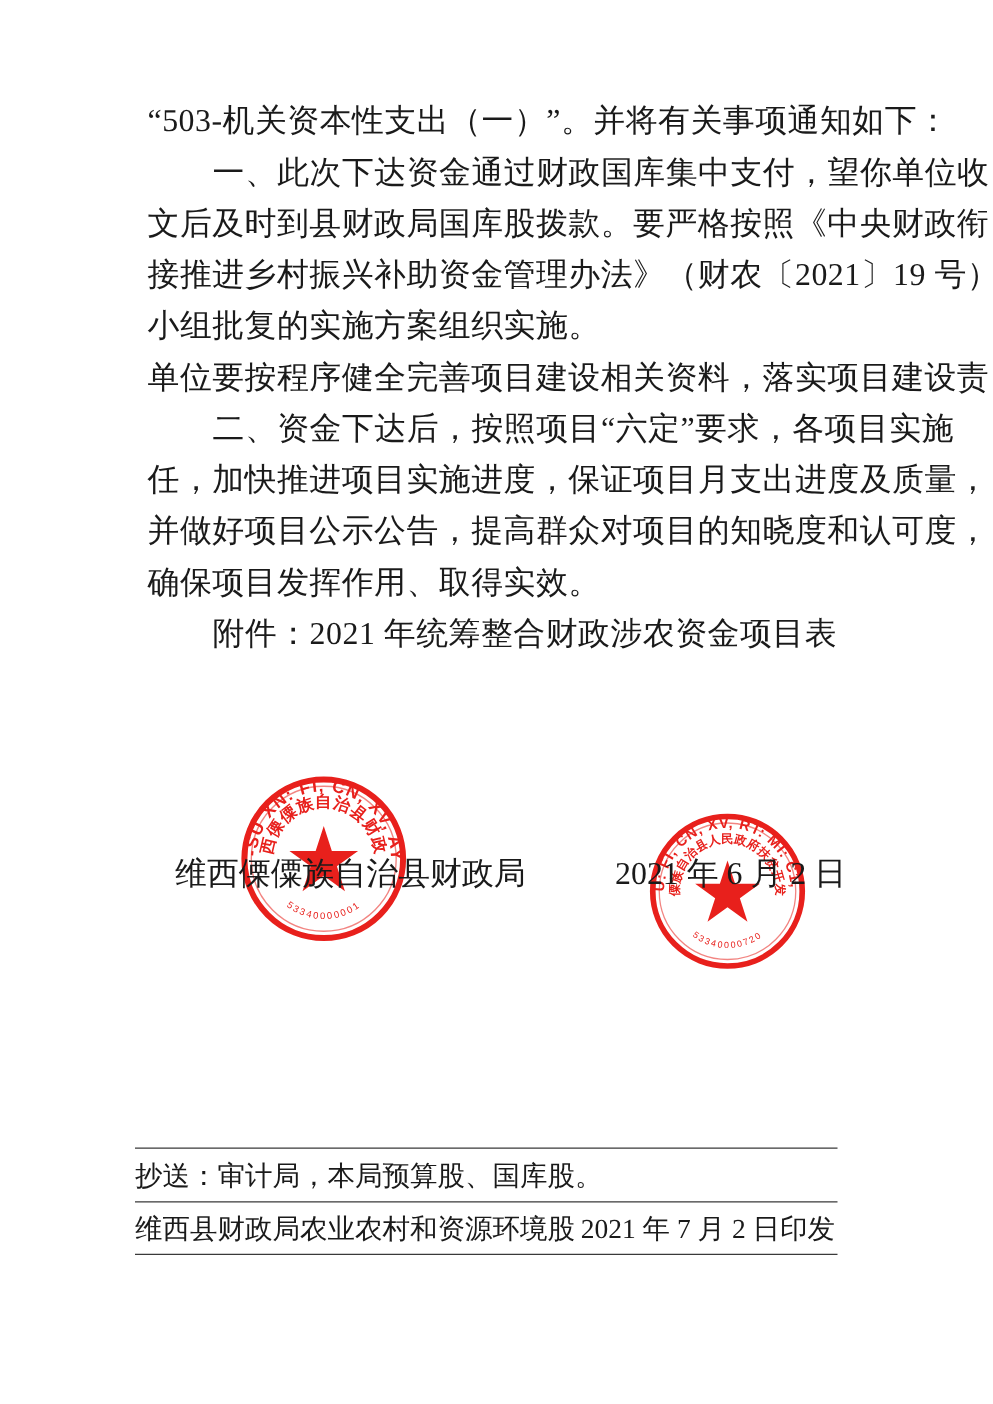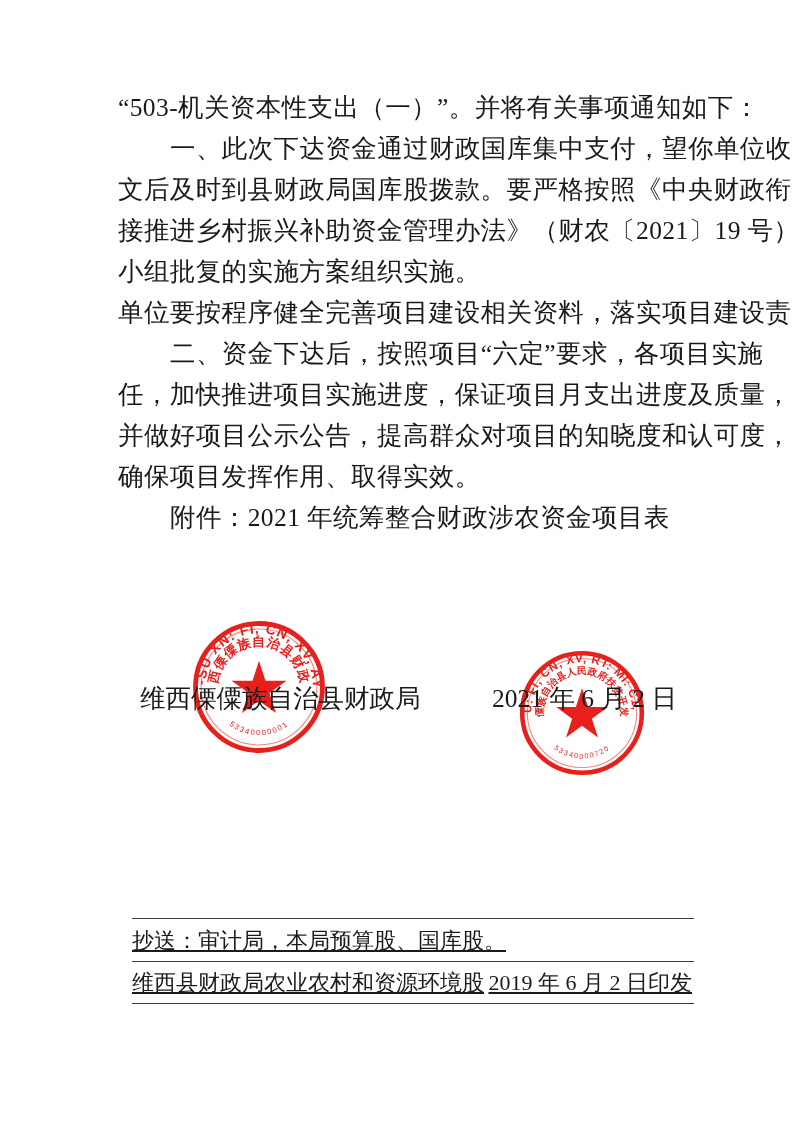--- a/index.html
+++ b/index.html
@@ -20,21 +20,21 @@
     position: absolute;
     left: 0; top: 0;
     width: 794px;
     height: 1123px;
   }
 
   
   .body-block {
     position: absolute;
     left: 118px;
-    top: 87px;
+    top: 76px;
     width: 562px;
   }
 
   .line {
     font-size: 25.5px;
     line-height: 41px;
     letter-spacing: 0.4px;
     white-space: nowrap;
     color: #1a1a1a;
   }
@@ -87,24 +87,23 @@
     left: 394px;
     top: 48px;
     width: 140px;
     height: 130px;
   }
   .seal svg { display: block; width: 100%; height: 100%; }
 
   
   .footer {
     position: absolute;
-    left: 132px;
+    left: 108px;
     top: 918px;
     width: 562px;
-    text-decoration: underline;
   }
   .rule {
     height: 0;
     border-top: 1.6px solid #3a3a3a;
     width: 100%;
   }
   .rule.thin { border-top-width: 1.1px; }
 
   .footer-row {
     font-size: 22px;
@@ -195,18 +194,18 @@
       <div class="r3">2021 年 6 月 2 日</div>
     </div>
   </div>
 
   <div class="footer">
     <div class="rule"></div>
     <div class="footer-row">抄送：审计局，本局预算股、国库股。</div>
     <div class="rule thin"></div>
     <div class="footer-row-split">
       <span class="left">维西县财政局农业农村和资源环境股</span>
-      <span class="right">2019 年 6 月 2 日印发</span>
+      <span class="right">2021 年 7 月 2 日印发</span>
     </div>
     <div class="rule thin"></div>
   </div>
 
 </div>
 
 </body></html>

